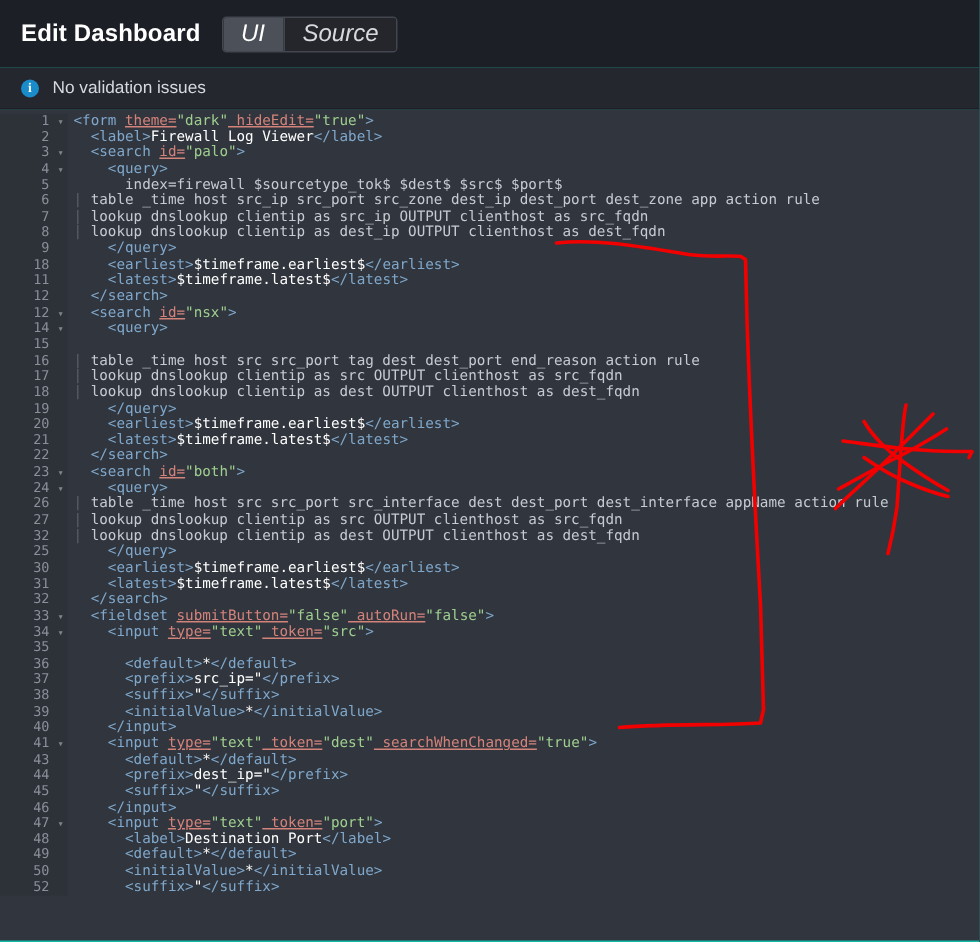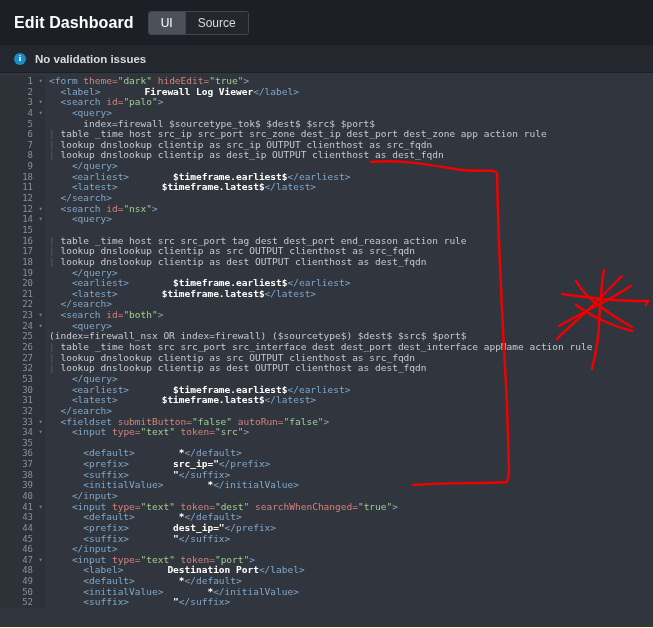--- a/index.html
+++ b/index.html
@@ -8,21 +8,21 @@
     margin: 0; padding: 0;
     width: 653px; height: 628px;
     background: #31353d;
     font-family: "Liberation Sans", sans-serif;
     overflow: hidden;
   }
 
   #app {
     position: relative;
     width: 653px; height: 628px;
-    background: #fef9c3;
+    background: #14b8a6;
     overflow: hidden;
   }
 
   
   .topbar {
     height: 45px;
     background: #1c1f26;
     display: flex;
     align-items: center;
     padding: 0 14px;
@@ -39,27 +39,28 @@
     display: flex;
     border: 1px solid #43464e;
     border-radius: 3px;
     overflow: hidden;
     height: 24px;
   }
   .seg {
     display: flex;
     align-items: center;
     justify-content: center;
-    font-size: 12px;
+    font-size: 16px;
     color: #d6d9de;
     padding: 0 12px;
     background: #24262c;
     cursor: pointer;
     user-select: none;
     white-space: nowrap;
+    font-style: italic;
   }
   .seg.active {
     background: #4b5059;
     color: #ffffff;
   }
   .seg + .seg { border-left: 1px solid #43464e; }
 
   
   .validation {
     height: 28px;
@@ -80,21 +81,20 @@
     font-family: "Liberation Serif", serif;
     display: flex;
     align-items: center;
     justify-content: center;
     line-height: 1;
     flex: none;
   }
   .validation-text {
     color: #d6d9de;
     font-size: 11.5px;
-    font-weight: bold;
   }
 
   
   .editor {
     position: relative;
     height: calc(628px - 45px - 29px);
     background: #31353d;
     overflow: hidden;
     font-family: "DejaVu Sans Mono", monospace;
     font-size: 9.5px;
@@ -134,23 +134,23 @@
   .code {
     padding-left: 4px;
     color: #c6cad1;
     height: 10.65px;
     line-height: 10.65px;
     overflow: visible;
   }
 
   
   .tag   { color: #7fa8cc; }
-  .attr  { color: #d4837b; }
+  .attr  { color: #d4837b; text-decoration: underline; }
   .val   { color: #9fcf8f; }
-  .txt   { color: #ffffff; font-weight: bold; margin-left: 44px; }
+  .txt   { color: #ffffff; font-weight: normal; }
   .plain { color: #c6cad1; }
   .guide { color: #5a6069; }
 
   
   .annotation {
     position: absolute;
     left: 0; top: 0;
     width: 653px; height: 628px;
     pointer-events: none;
   }
@@ -193,25 +193,24 @@
         <div class="row"><div class="gutter">15</div><div class="fold"></div></div>
         <div class="row"><div class="gutter">16</div><div class="fold"></div><div class="code"><span class="guide">| </span><span class="plain">table _time host src src_port tag dest dest_port end_reason action rule</span></div></div>
         <div class="row"><div class="gutter">17</div><div class="fold"></div><div class="code"><span class="guide">| </span><span class="plain">lookup dnslookup clientip as src OUTPUT clienthost as src_fqdn</span></div></div>
         <div class="row"><div class="gutter">18</div><div class="fold"></div><div class="code"><span class="guide">| </span><span class="plain">lookup dnslookup clientip as dest OUTPUT clienthost as dest_fqdn</span></div></div>
         <div class="row"><div class="gutter">19</div><div class="fold"></div><div class="code"><span class="plain">    </span><span class="tag">&lt;/query&gt;</span></div></div>
         <div class="row"><div class="gutter">20</div><div class="fold"></div><div class="code"><span class="plain">    </span><span class="tag">&lt;earliest&gt;</span><span class="txt">$timeframe.earliest$</span><span class="tag">&lt;/earliest&gt;</span></div></div>
         <div class="row"><div class="gutter">21</div><div class="fold"></div><div class="code"><span class="plain">    </span><span class="tag">&lt;latest&gt;</span><span class="txt">$timeframe.latest$</span><span class="tag">&lt;/latest&gt;</span></div></div>
         <div class="row"><div class="gutter">22</div><div class="fold"></div><div class="code"><span class="plain">  </span><span class="tag">&lt;/search&gt;</span></div></div>
         <div class="row"><div class="gutter">23</div><div class="fold">▾</div><div class="code"><span class="plain">  </span><span class="tag">&lt;search </span><span class="attr">id=</span><span class="val">"both"</span><span class="tag">&gt;</span></div></div>
         <div class="row"><div class="gutter">24</div><div class="fold">▾</div><div class="code"><span class="plain">    </span><span class="tag">&lt;query&gt;</span></div></div>
-        <div class="row"><div class="gutter">25</div><div class="fold"></div><div class="code"><span class="plain">(index=firewall_nsx OR index=firewall) ($sourcetype$) $dest$ $src$ $port$</span></div></div>
         <div class="row"><div class="gutter">26</div><div class="fold"></div><div class="code"><span class="guide">| </span><span class="plain">table _time host src src_port src_interface dest dest_port dest_interface appName action rule</span></div></div>
         <div class="row"><div class="gutter">27</div><div class="fold"></div><div class="code"><span class="guide">| </span><span class="plain">lookup dnslookup clientip as src OUTPUT clienthost as src_fqdn</span></div></div>
         <div class="row"><div class="gutter">32</div><div class="fold"></div><div class="code"><span class="guide">| </span><span class="plain">lookup dnslookup clientip as dest OUTPUT clienthost as dest_fqdn</span></div></div>
-        <div class="row"><div class="gutter">53</div><div class="fold"></div><div class="code"><span class="plain">    </span><span class="tag">&lt;/query&gt;</span></div></div>
+        <div class="row"><div class="gutter">25</div><div class="fold"></div><div class="code"><span class="plain">    </span><span class="tag">&lt;/query&gt;</span></div></div>
         <div class="row"><div class="gutter">30</div><div class="fold"></div><div class="code"><span class="plain">    </span><span class="tag">&lt;earliest&gt;</span><span class="txt">$timeframe.earliest$</span><span class="tag">&lt;/earliest&gt;</span></div></div>
         <div class="row"><div class="gutter">31</div><div class="fold"></div><div class="code"><span class="plain">    </span><span class="tag">&lt;latest&gt;</span><span class="txt">$timeframe.latest$</span><span class="tag">&lt;/latest&gt;</span></div></div>
         <div class="row"><div class="gutter">32</div><div class="fold"></div><div class="code"><span class="plain">  </span><span class="tag">&lt;/search&gt;</span></div></div>
         <div class="row"><div class="gutter">33</div><div class="fold">▾</div><div class="code"><span class="plain">  </span><span class="tag">&lt;fieldset </span><span class="attr">submitButton=</span><span class="val">"false"</span><span class="attr"> autoRun=</span><span class="val">"false"</span><span class="tag">&gt;</span></div></div>
         <div class="row"><div class="gutter">34</div><div class="fold">▾</div><div class="code"><span class="plain">    </span><span class="tag">&lt;input </span><span class="attr">type=</span><span class="val">"text"</span><span class="attr"> token=</span><span class="val">"src"</span><span class="tag">&gt;</span></div></div>
         <div class="row"><div class="gutter">35</div><div class="fold"></div></div>
         <div class="row"><div class="gutter">36</div><div class="fold"></div><div class="code"><span class="plain">      </span><span class="tag">&lt;default&gt;</span><span class="txt">*</span><span class="tag">&lt;/default&gt;</span></div></div>
         <div class="row"><div class="gutter">37</div><div class="fold"></div><div class="code"><span class="plain">      </span><span class="tag">&lt;prefix&gt;</span><span class="txt">src_ip="</span><span class="tag">&lt;/prefix&gt;</span></div></div>
         <div class="row"><div class="gutter">38</div><div class="fold"></div><div class="code"><span class="plain">      </span><span class="tag">&lt;suffix&gt;</span><span class="txt">"</span><span class="tag">&lt;/suffix&gt;</span></div></div>
         <div class="row"><div class="gutter">39</div><div class="fold"></div><div class="code"><span class="plain">      </span><span class="tag">&lt;initialValue&gt;</span><span class="txt">*</span><span class="tag">&lt;/initialValue&gt;</span></div></div>

